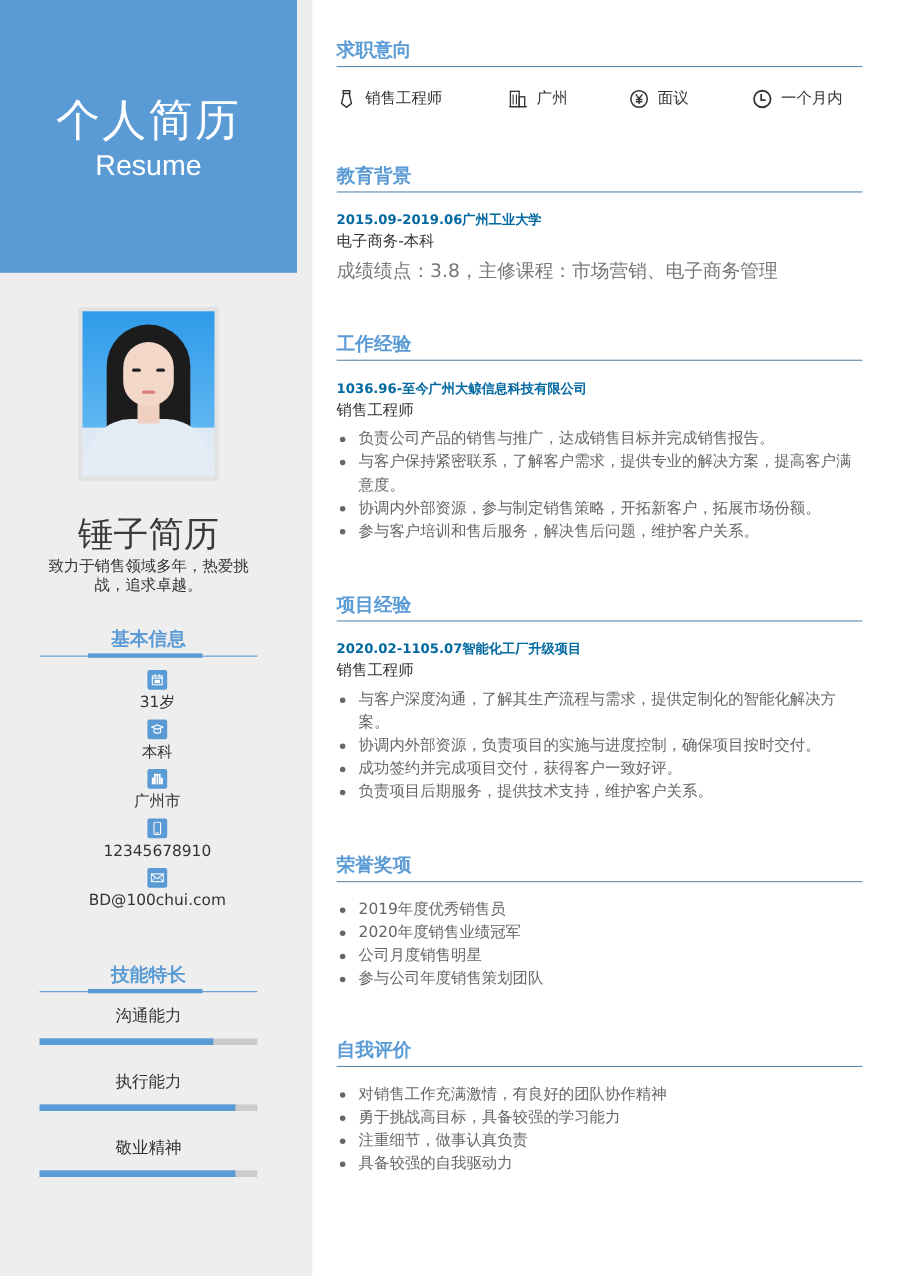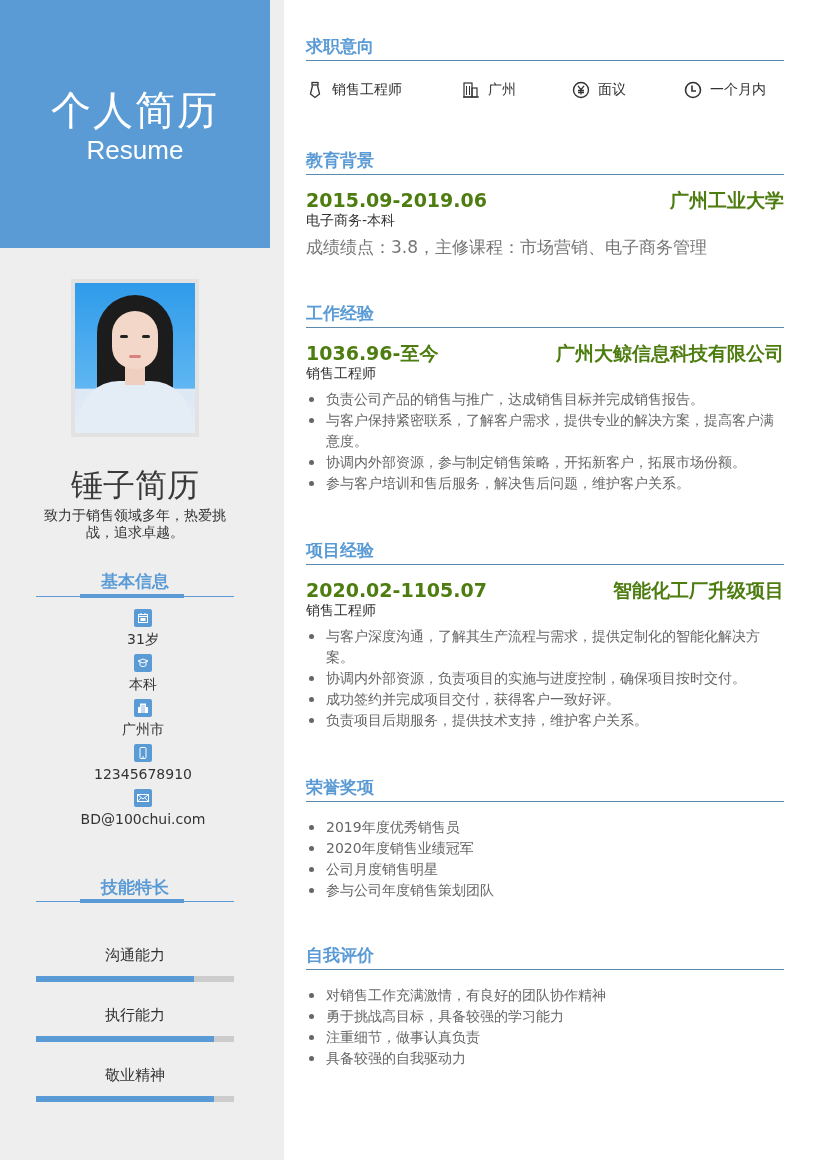--- a/index.html
+++ b/index.html
@@ -27,36 +27,36 @@
     .side-section-title { position: absolute; left: 36px; width: 198px; text-align: center; font-size: 17px; font-weight: bold; color: #5b9bd5; line-height: 24px; }
     .side-rule { position: absolute; left: 36px; width: 198px; height: 1px; background: #5b9bd5; }
     .side-rule-thick { position: absolute; left: 80px; width: 104px; height: 4px; background: #5b9bd5; }
 
     .info-list { position: absolute; left: 0; top: 608px; width: 270px; text-align: center; }
     .info-item { height: 45px; padding-left: 16px; }
     .info-icon { display: inline-block; width: 18px; height: 18px; background: #5b9bd5; border-radius: 2px; margin-top: 1px; position: relative; vertical-align: top; }
     .info-icon svg { position: absolute; left: 3px; top: 3px; width: 12px; height: 12px; }
     .info-text { display: block; font-size: 14px; line-height: 22px; color: #333; margin-top: 1px; }
 
-    .skill { position: absolute; left: 36px; width: 198px; margin-top: 32px; }
+    .skill { position: absolute; left: 36px; width: 198px; }
     .skill-label { text-align: center; font-size: 15px; line-height: 20px; color: #333; }
     .skill-bar { position: absolute; left: 0; width: 198px; height: 6px; background: #cccccc; }
     .skill-fill { height: 6px; background: #5b9bd5; }
 
     
     .main { position: absolute; left: 306px; top: 0; width: 478px; }
     .section { position: absolute; left: 0; width: 478px; }
     .sec-title { font-size: 17px; font-weight: bold; color: #5b9bd5; line-height: 26px; }
     .sec-rule { height: 1px; background: #5b89ad; margin-top: 1px; }
 
     .intent-row { position: absolute; top: 79px; left: 0; width: 478px; height: 22px; }
     .intent { position: absolute; top: 0; display: flex; align-items: center; height: 22px; font-size: 14px; color: #333; }
     .intent svg { width: 18px; height: 18px; margin-right: 8px; }
 
-    .row-head { display: flex; justify-content: space-between; font-size: 19px; font-weight: bold; color: #4d7c0f; line-height: 20px; }
+    .row-head { display: flex; font-size: 12px; font-weight: bold; color: #0369a1; line-height: 20px; }
     .sub { font-size: 14px; color: #333; line-height: 21px; }
     .note { font-size: 17px; color: #777; line-height: 21px; margin-top: 6px; }
     ul.bullets { list-style: none; margin-top: 5px; }
     ul.bullets li { position: relative; padding-left: 20px; font-size: 14px; color: #666; line-height: 21px; }
     ul.bullets li::before { content: ""; position: absolute; left: 3px; top: 8px; width: 5px; height: 5px; border-radius: 50%; background: #666; }
   </style>
 </head>
 <body>
 
 <div class="sidebar">

